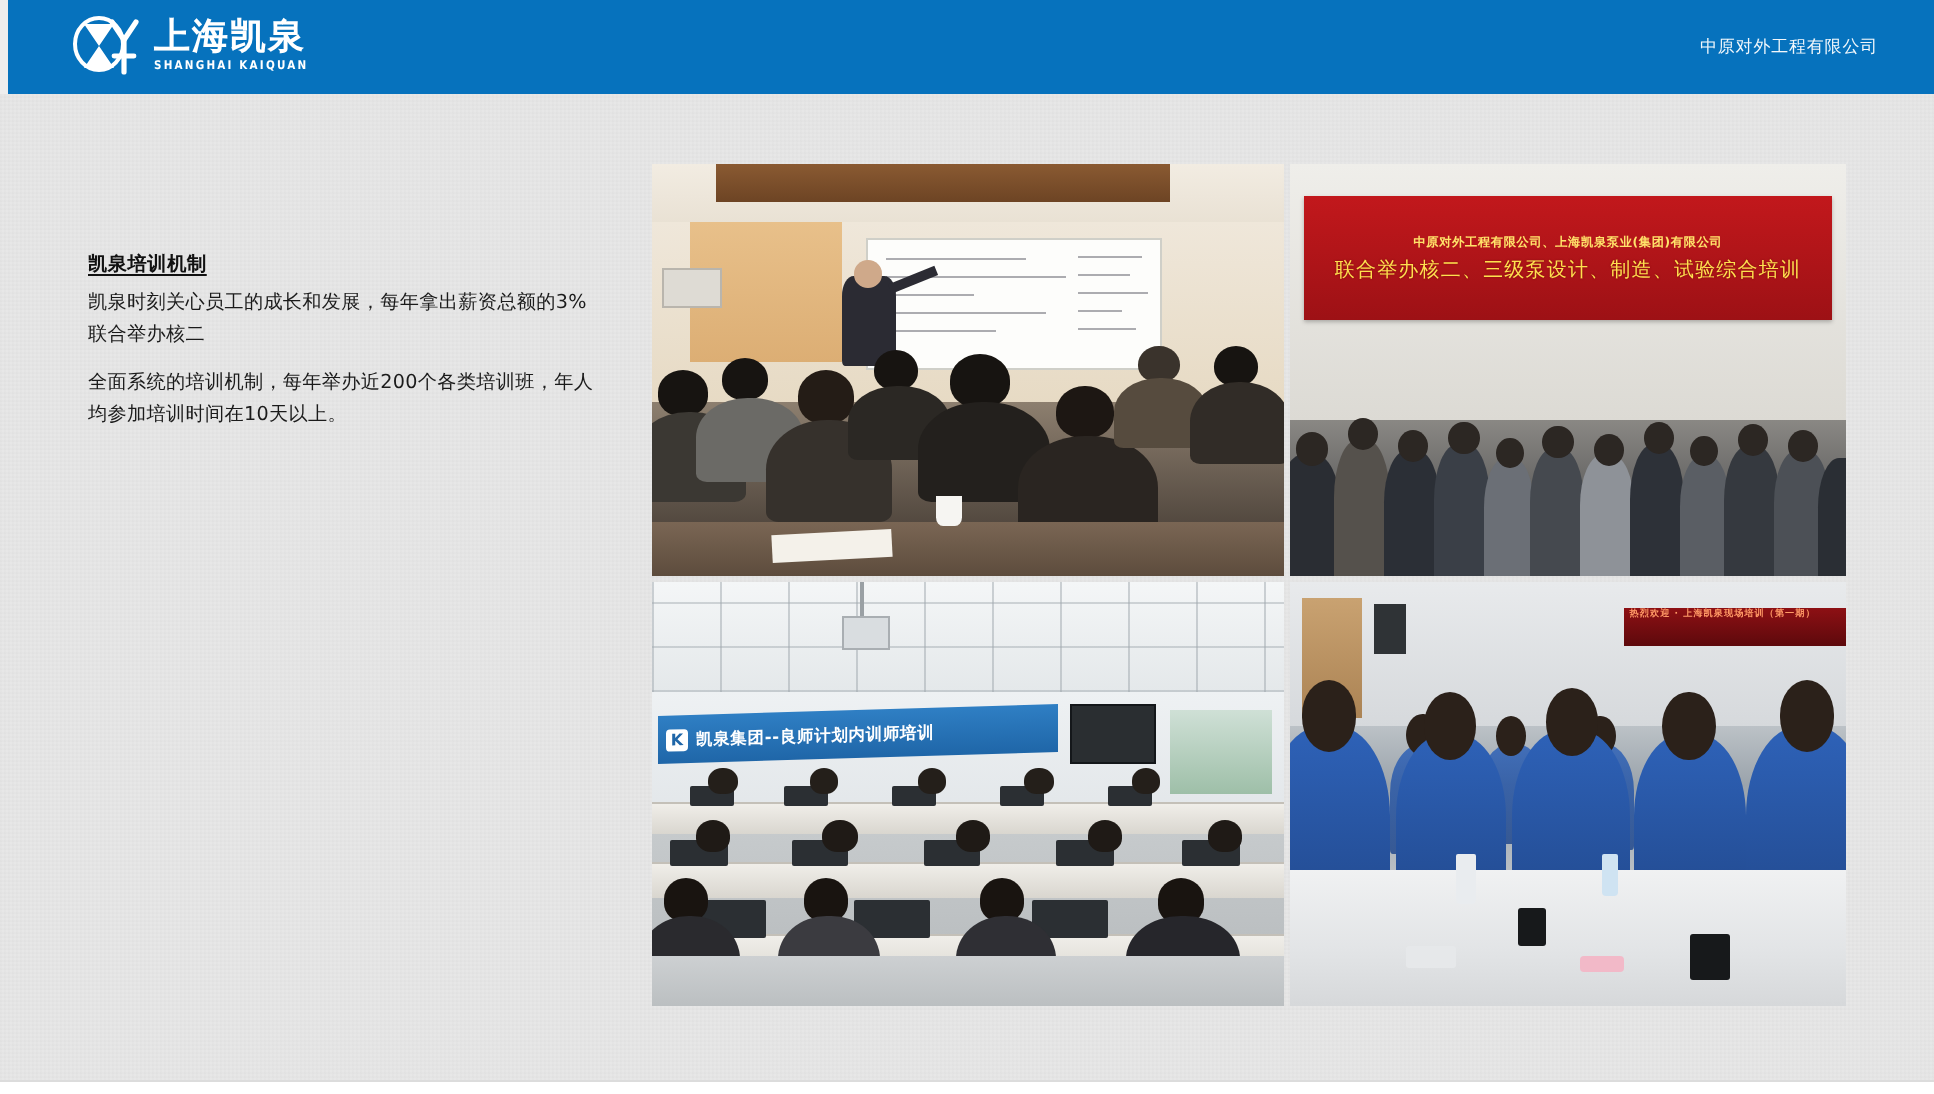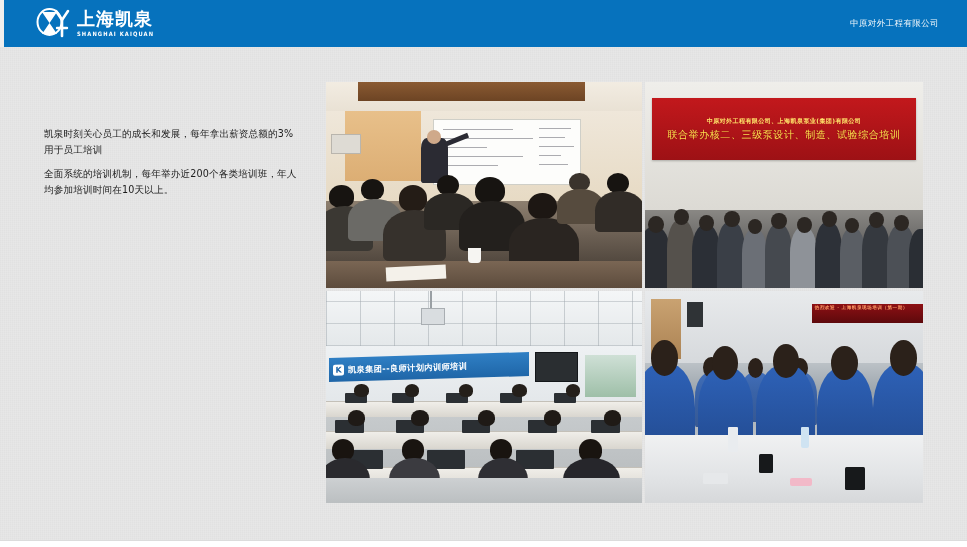--- a/index.html
+++ b/index.html
@@ -383,21 +383,22 @@
         <div class="logo-cn">上海凯泉</div>
         <div class="logo-en">SHANGHAI KAIQUAN</div>
       </div>
     </div>
 
     <div class="header-tagline">中原对外工程有限公司</div>
   </div>
 
 
   <div class="body-block">
-    <p class="para">凯泉时刻关心员工的成长和发展，每年拿出薪资总额的3%用于员工培训</p>
+    <div class="sub-heading">凯泉培训机制</div>
+    <p class="para">凯泉时刻关心员工的成长和发展，每年拿出薪资总额的3%联合举办核二</p>
     <p class="para">全面系统的培训机制，每年举办近200个各类培训班，年人均参加培训时间在10天以上。</p>
   </div>
 
   <div class="photo-grid">
 
     <div class="photo p1">
       <div class="ceiling"></div>
       <div class="wood-beam"></div>
       <div class="wall"></div>
       <div class="wall-orange"></div>

